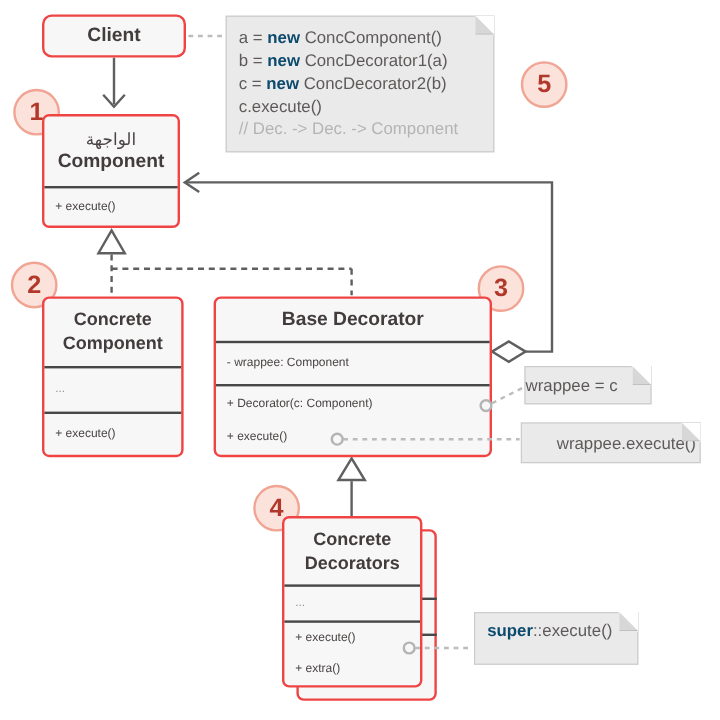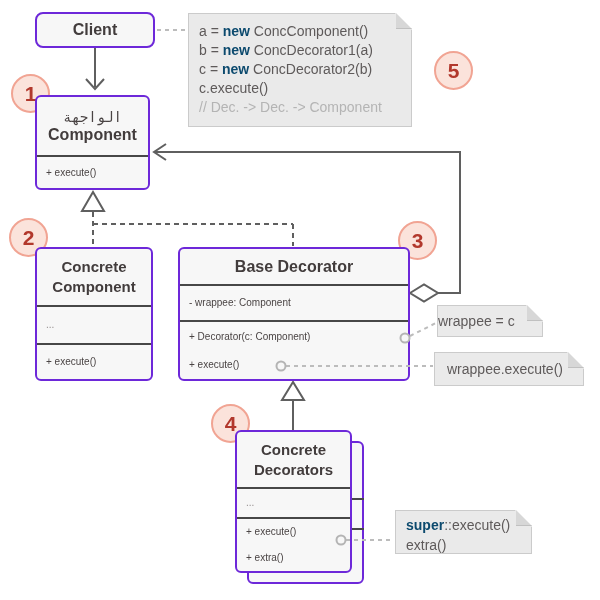--- a/index.html
+++ b/index.html
@@ -7,28 +7,28 @@
   .stage{
     position:relative;width:600px;height:600px;background:#ffffff;overflow:hidden;
     font-family:"Liberation Sans","DejaVu Sans",sans-serif;color:#474040;
   }
   svg.layer{position:absolute;left:0;top:0;pointer-events:none;}
   #svg-back{z-index:1;}
   #svg-front{z-index:4;}
 
   
   .uml-box{
-    position:absolute;z-index:3;background:#f7f7f7;border:2px solid #6d28d9;
+    position:absolute;z-index:3;background:#f7f7f7;border:2px solid #ef4444;
     border-radius:6px;
   }
   .uml-title{
     text-align:center;font-weight:bold;font-size:16px;color:#423c3c;
     display:flex;flex-direction:column;justify-content:center;
   }
-  .uml-stereotype{font-weight:normal;font-size:14px;color:#4a4444;font-family:Liberation Mono, monospace;}
+  .uml-stereotype{font-weight:normal;font-size:14px;color:#4a4444;font-family:Liberation Serif, serif;}
   .uml-section{border-top:2px solid #474747;padding:0 9px;display:flex;flex-direction:column;justify-content:center;}
   .uml-member{font-size:10px;color:#4a4444;line-height:26px;white-space:nowrap;}
   .uml-ellipsis{color:#969090;}
 
   
   .note{
     position:absolute;z-index:3;background:#eaeaea;border:1px solid #cbcbcb;
     color:#5e5a5a;font-size:14px;
   }
   .note .fold-cut{
@@ -170,26 +170,25 @@
     <div class="code-line"><span>c.execute()</span><span class="kw"></span><span></span></div>
     <div class="code-line comment-line">// Dec. -&gt; Dec. -&gt; Component</div>
   </div>
 
   <div class="note" style="left:437px;top:305px;width:106px;height:32px;line-height:30px;text-align:left">
     <span class="fold-cut"></span>
     <span class="fold-flap"></span>
     <span>wrappee = c</span>
   </div>
 
-  <div class="note" style="left:434px;top:352px;width:150px;height:34px;line-height:32px;padding-left:12px">
+  <div class="note" style="left:434px;top:352px;width:150px;height:34px;line-height:32px;padding-left:29px">
     <span class="fold-cut"></span>
     <span class="fold-flap"></span>
     <span>wrappee.execute()</span>
   </div>
 
   <div class="note" style="left:395px;top:510px;width:137px;height:44px;padding:4px 10px">
     <span class="fold-cut"></span>
     <span class="fold-flap"></span>
     <div class="code-line" style="line-height:20px"><span class="kw">super</span><span>::execute()</span></div>
-    <div class="code-line" style="line-height:20px">extra()</div>
   </div>
 
 </div>
 
 </body></html>

